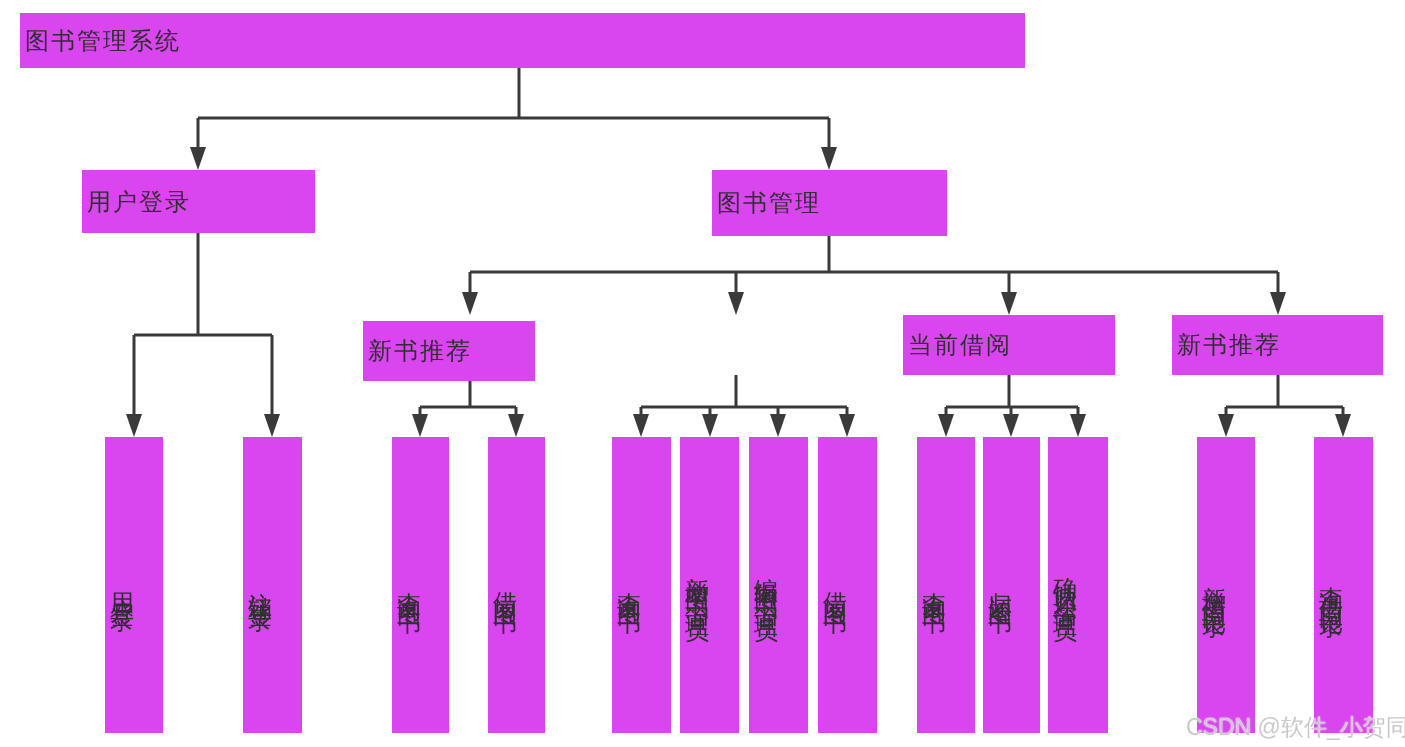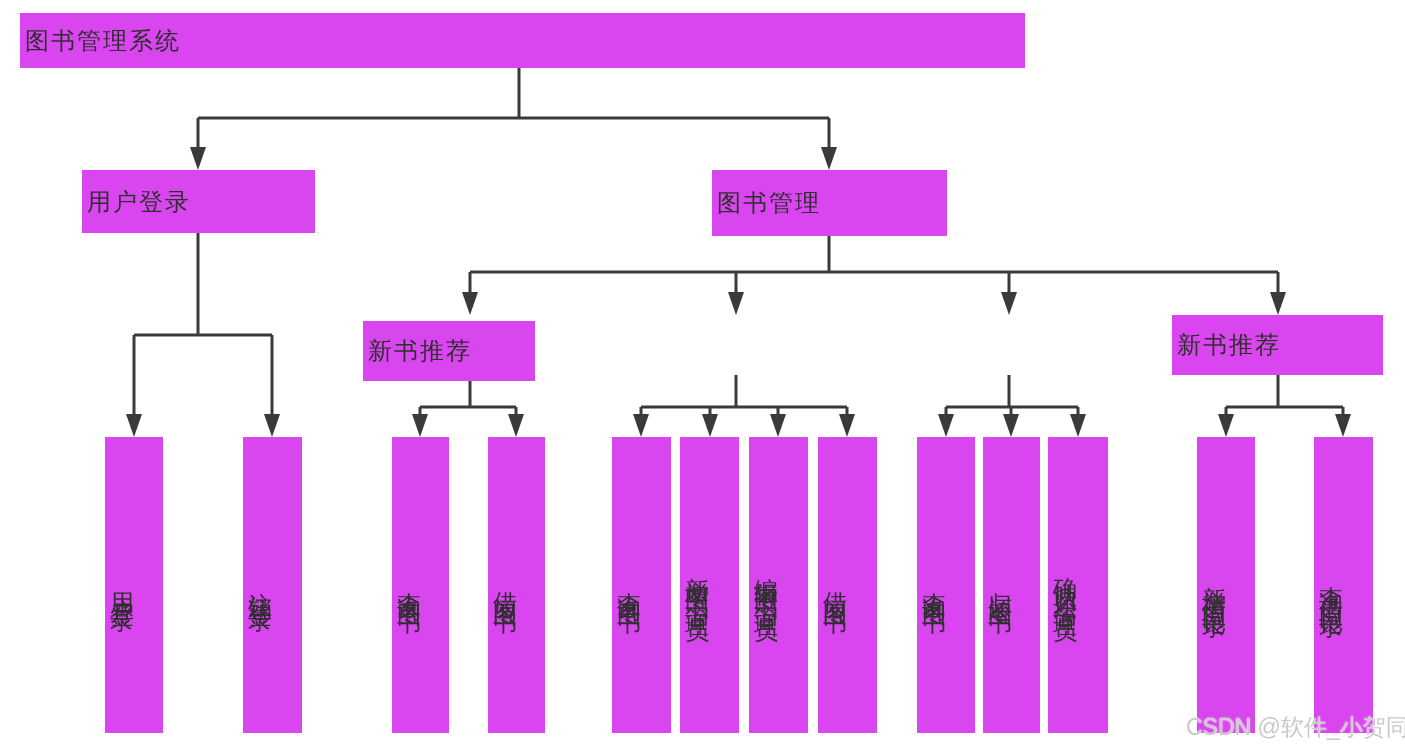--- a/index.html
+++ b/index.html
@@ -107,20 +107,23 @@
   <div class="node" style="left:82px;top:170px;width:233px;height:63px">
     <span class="h-label">用户登录</span>
   </div>
   <div class="node" style="left:712px;top:170px;width:235px;height:66px">
     <span class="h-label">图书管理</span>
   </div>
 
   <div class="node" style="left:363px;top:321px;width:172px;height:60px">
     <span class="h-label">新书推荐</span>
   </div>
+  <div class="node" style="left:903px;top:315px;width:212px;height:60px">
+    <span class="h-label">当前借阅</span>
+  </div>
   <div class="node" style="left:1172px;top:315px;width:211px;height:60px">
     <span class="h-label">新书推荐</span>
   </div>
 
   <div class="node leaf" style="left:105px;top:437px;width:58px;height:296px">
     <span class="v-label">用户登录</span>
   </div>
   <div class="node leaf" style="left:243px;top:437px;width:59px;height:296px">
     <span class="v-label">注销登录</span>
   </div>

